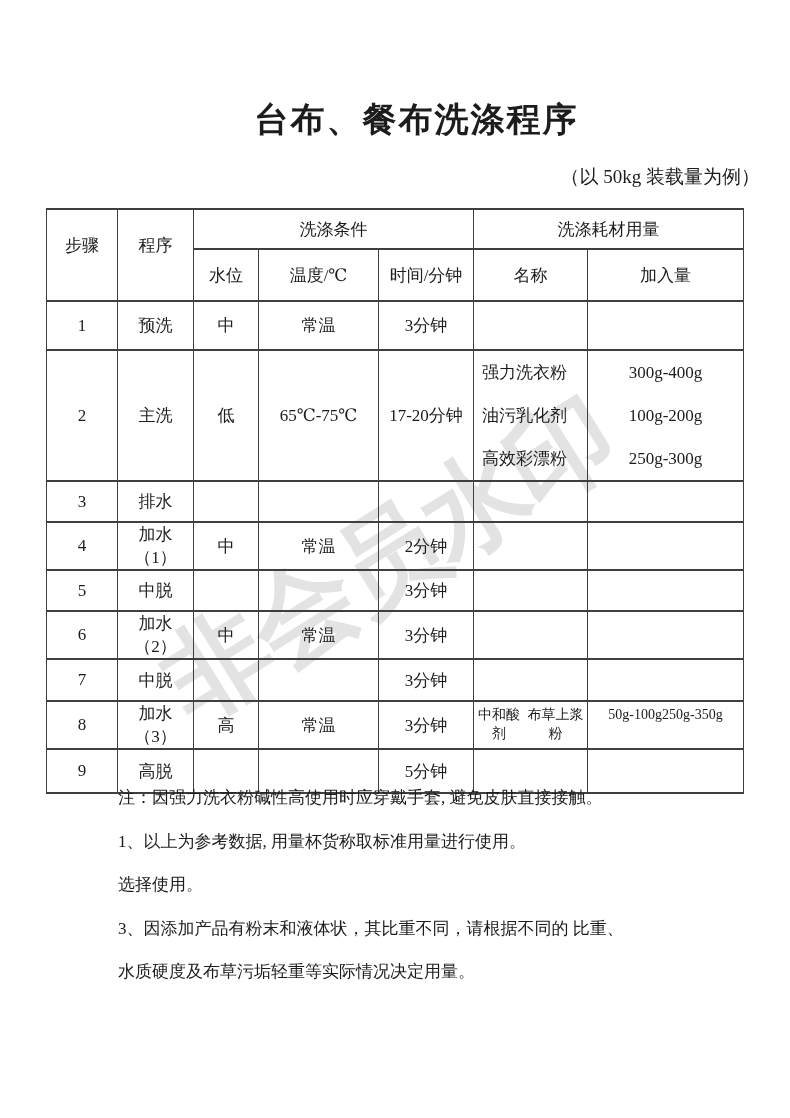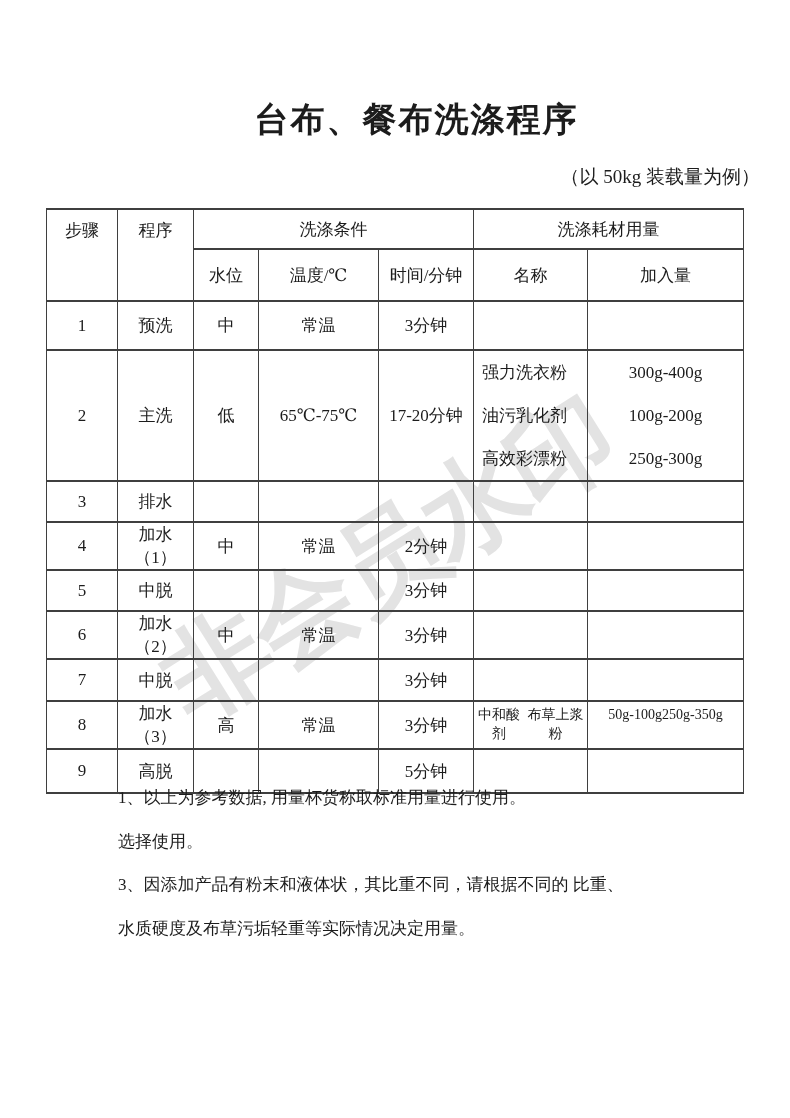--- a/index.html
+++ b/index.html
@@ -72,21 +72,21 @@
   tr.r2{height:129px;}
   tr.r3{height:41px;}
   tr.r4{height:42px;}
   tr.r5{height:41px;}
   tr.r6{height:42px;}
   tr.r7{height:42px;}
   tr.r8{height:41px;}
   tr.r9{height:44px;}
   .proc th.corner{
     vertical-align:top;
-    padding-top:9px;
+    padding-top:24px;
   }
   .stack3{display:flex;flex-direction:column;height:129px;text-align:right;}
   .stack3 > div{height:43px;display:flex;align-items:center;justify-content:center;}
   .stack3.names > div{justify-content:flex-start;padding-left:8px;}
   .stack2{display:flex;justify-content:center;height:41px;
           font-size:14px;line-height:19px;}
   .notes{
     position:absolute;
     left:118px;top:776px;
     width:650px;
@@ -238,19 +238,20 @@
       <td></td>
       <td></td>
       <td>5分钟</td>
       <td></td>
       <td></td>
     </tr>
   </tbody>
     </table>
 
   <div class="notes">
+    <div class="note-line">注：因强力洗衣粉碱性高使用时应穿戴手套, 避免皮肤直接接触。</div>
     <div class="note-line">1、以上为参考数据, 用量杯货称取标准用量进行使用。</div>
     <div class="note-line">选择使用。</div>
     <div class="note-line">3、因添加产品有粉末和液体状，其比重不同，请根据不同的 比重、</div>
     <div class="note-line">水质硬度及布草污垢轻重等实际情况决定用量。</div>
   </div>
 
 </div>
 
 </body></html>

